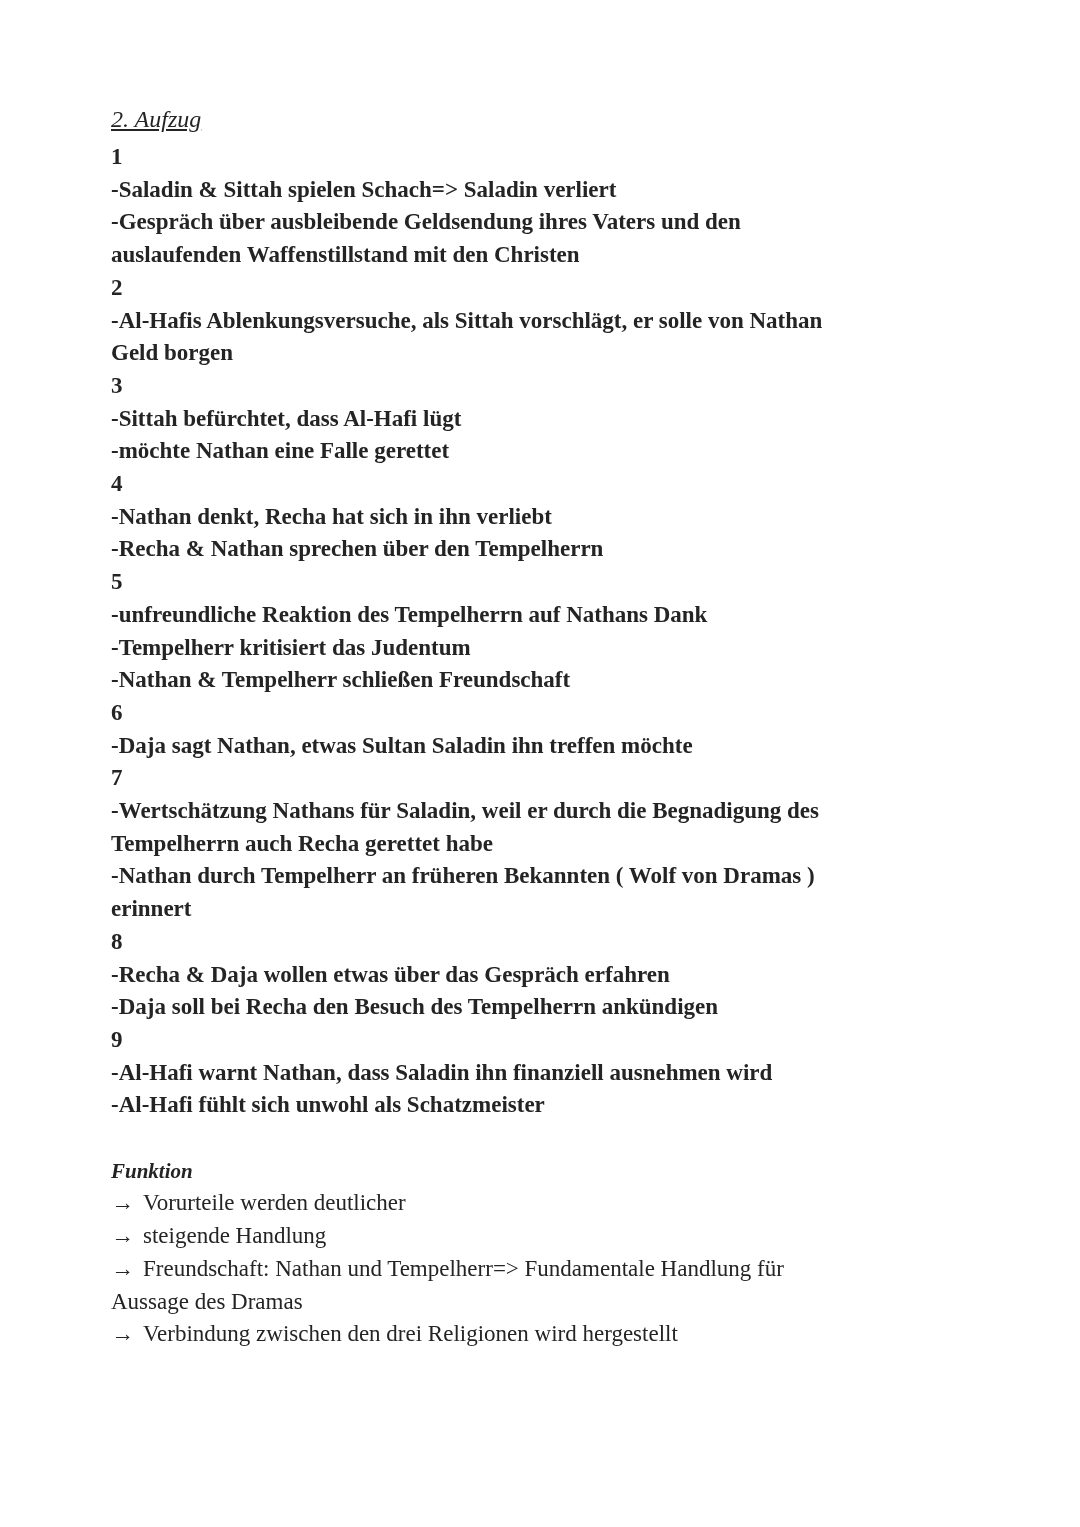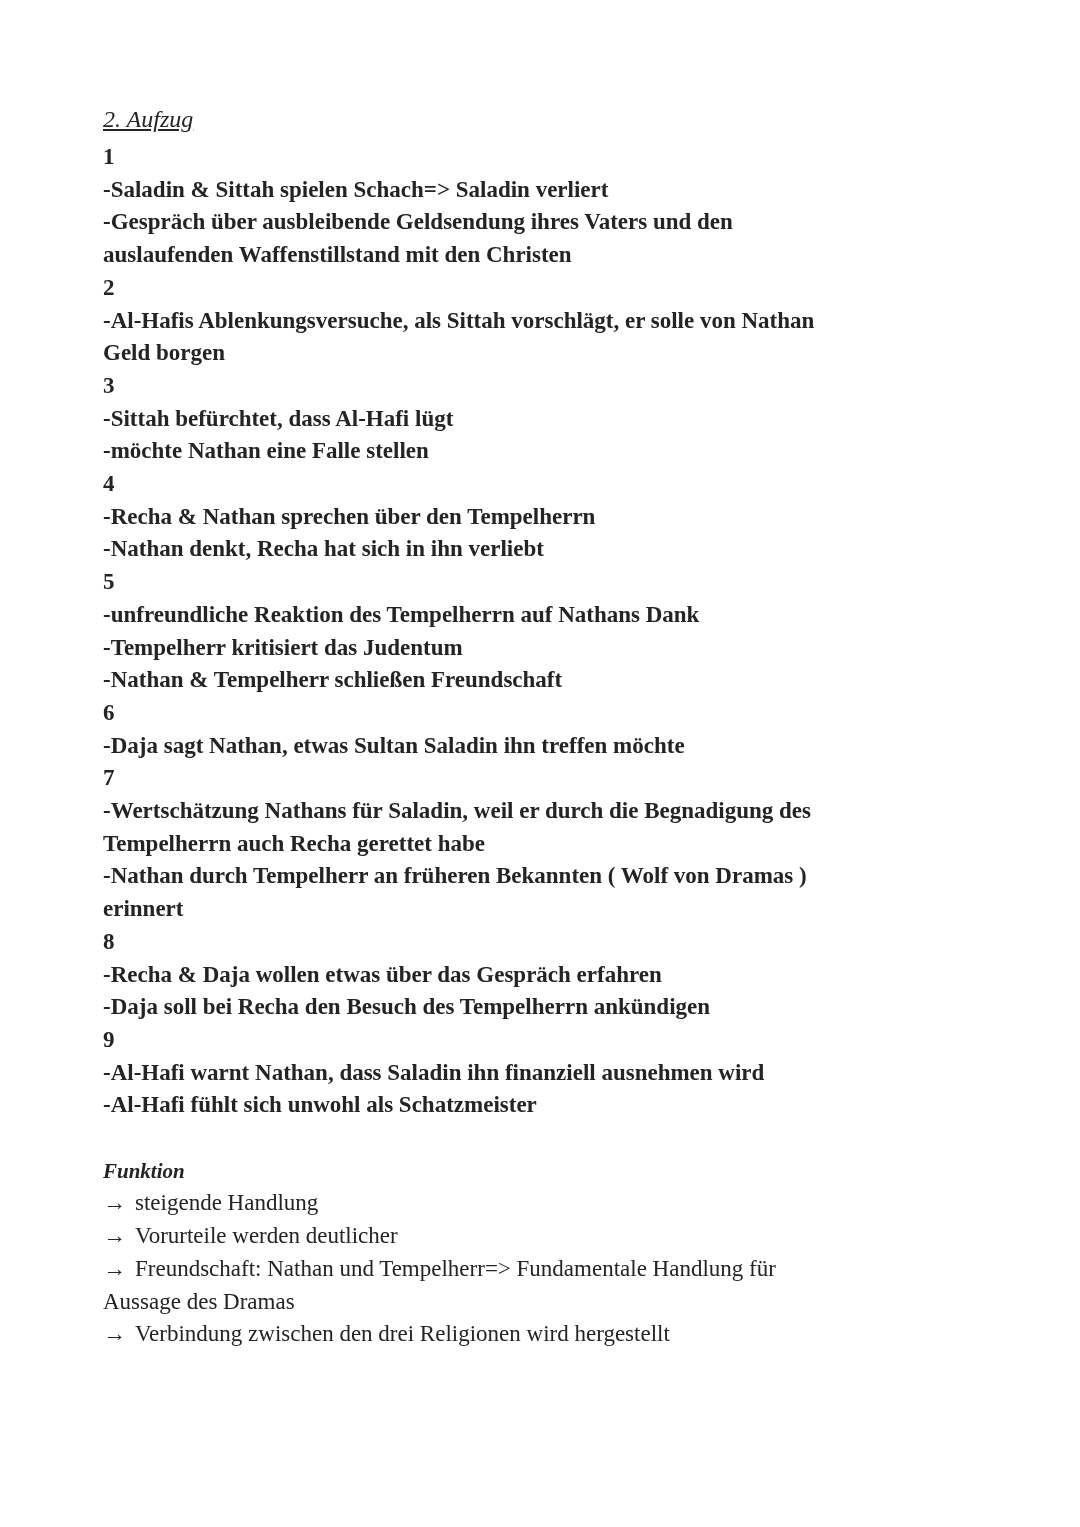--- a/index.html
+++ b/index.html
@@ -10,21 +10,21 @@
     width: 1080px;
     height: 1527px;
     background: #ffffff;
     font-family: "Liberation Serif", serif;
     color: #242424;
     overflow: hidden;
     position: relative;
   }
   .page {
     position: absolute;
-    left: 103px;
+    left: 111px;
     top: 104px;
     width: 880px;
   }
   .doc-title {
     font-size: 24px;
     line-height: 31px;
     font-style: italic;
     text-decoration: underline;
     margin: 0 0 6px 0;
     font-weight: normal;
@@ -80,27 +80,27 @@
 
   <div>
     <div class="scene-number">2</div>
     <p class="line">-Al-Hafis Ablenkungsversuche, als Sittah vorschlägt, er solle von Nathan
 Geld borgen</p>
   </div>
 
   <div>
     <div class="scene-number">3</div>
     <p class="line">-Sittah befürchtet, dass Al-Hafi lügt</p>
-    <p class="line">-möchte Nathan eine Falle stellen</p>
+    <p class="line">-möchte Nathan eine Falle gerettet</p>
   </div>
 
   <div>
     <div class="scene-number">4</div>
+    <p class="line">-Nathan denkt, Recha hat sich in ihn verliebt</p>
     <p class="line">-Recha &amp; Nathan sprechen über den Tempelherrn</p>
-    <p class="line">-Nathan denkt, Recha hat sich in ihn verliebt</p>
   </div>
 
   <div>
     <div class="scene-number">5</div>
     <p class="line">-unfreundliche Reaktion des Tempelherrn auf Nathans Dank</p>
     <p class="line">-Tempelherr kritisiert das Judentum</p>
     <p class="line">-Nathan &amp; Tempelherr schließen Freundschaft</p>
   </div>
 
   <div>
@@ -123,20 +123,20 @@
   </div>
 
   <div>
     <div class="scene-number">9</div>
     <p class="line">-Al-Hafi warnt Nathan, dass Saladin ihn finanziell ausnehmen wird</p>
     <p class="line">-Al-Hafi fühlt sich unwohl als Schatzmeister</p>
   </div>
 
   <div class="funktion">
     <h2 class="funktion-heading">Funktion</h2>
+    <p class="funktion-item"><span class="arrow">→</span><span class="item-text">Vorurteile werden deutlicher</span></p>
     <p class="funktion-item"><span class="arrow">→</span><span class="item-text">steigende Handlung</span></p>
-    <p class="funktion-item"><span class="arrow">→</span><span class="item-text">Vorurteile werden deutlicher</span></p>
     <p class="funktion-item"><span class="arrow">→</span><span class="item-text">Freundschaft: Nathan und Tempelherr=&gt; Fundamentale Handlung für
 Aussage des Dramas</span></p>
     <p class="funktion-item"><span class="arrow">→</span><span class="item-text">Verbindung zwischen den drei Religionen wird hergestellt</span></p>
   </div>
 
 </div>
 
 </body></html>

